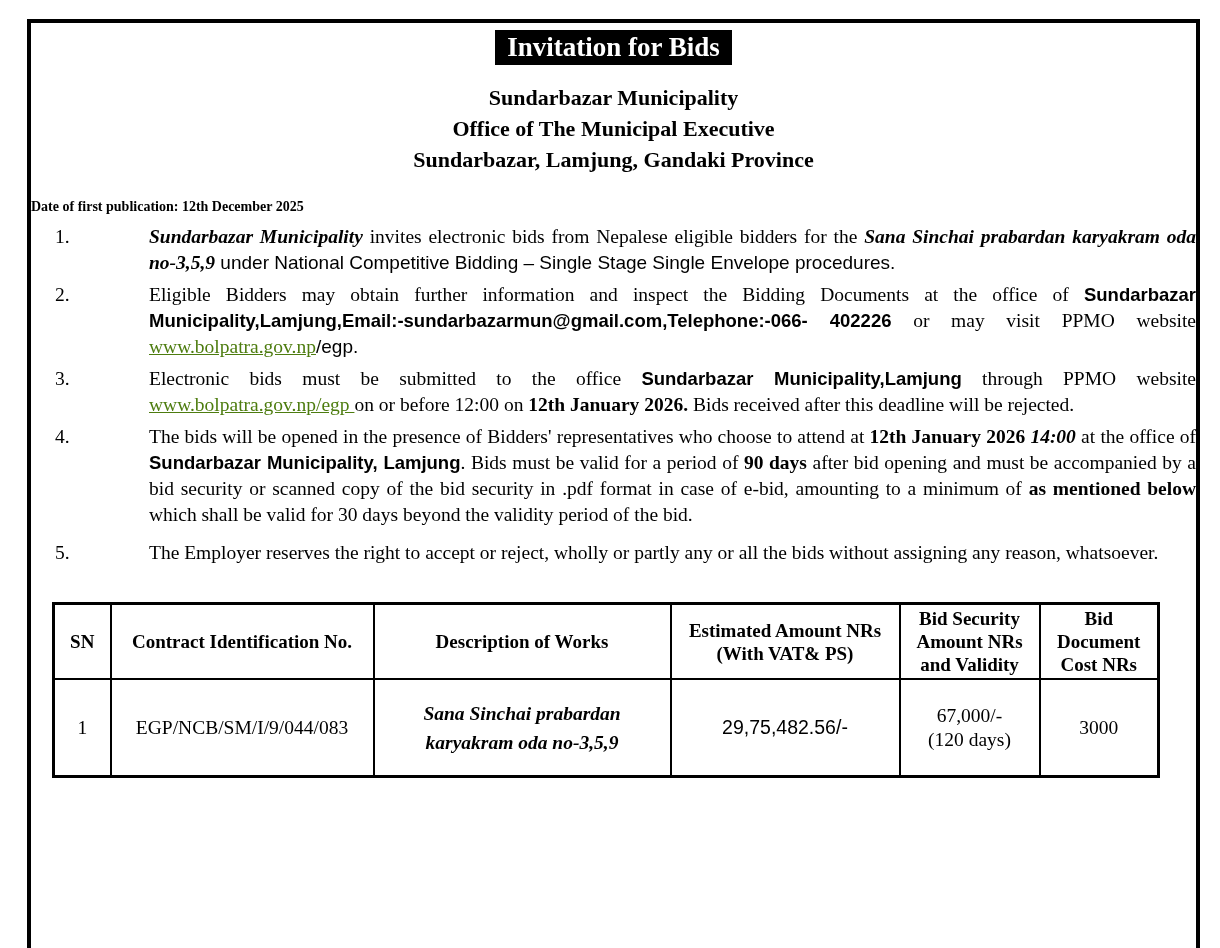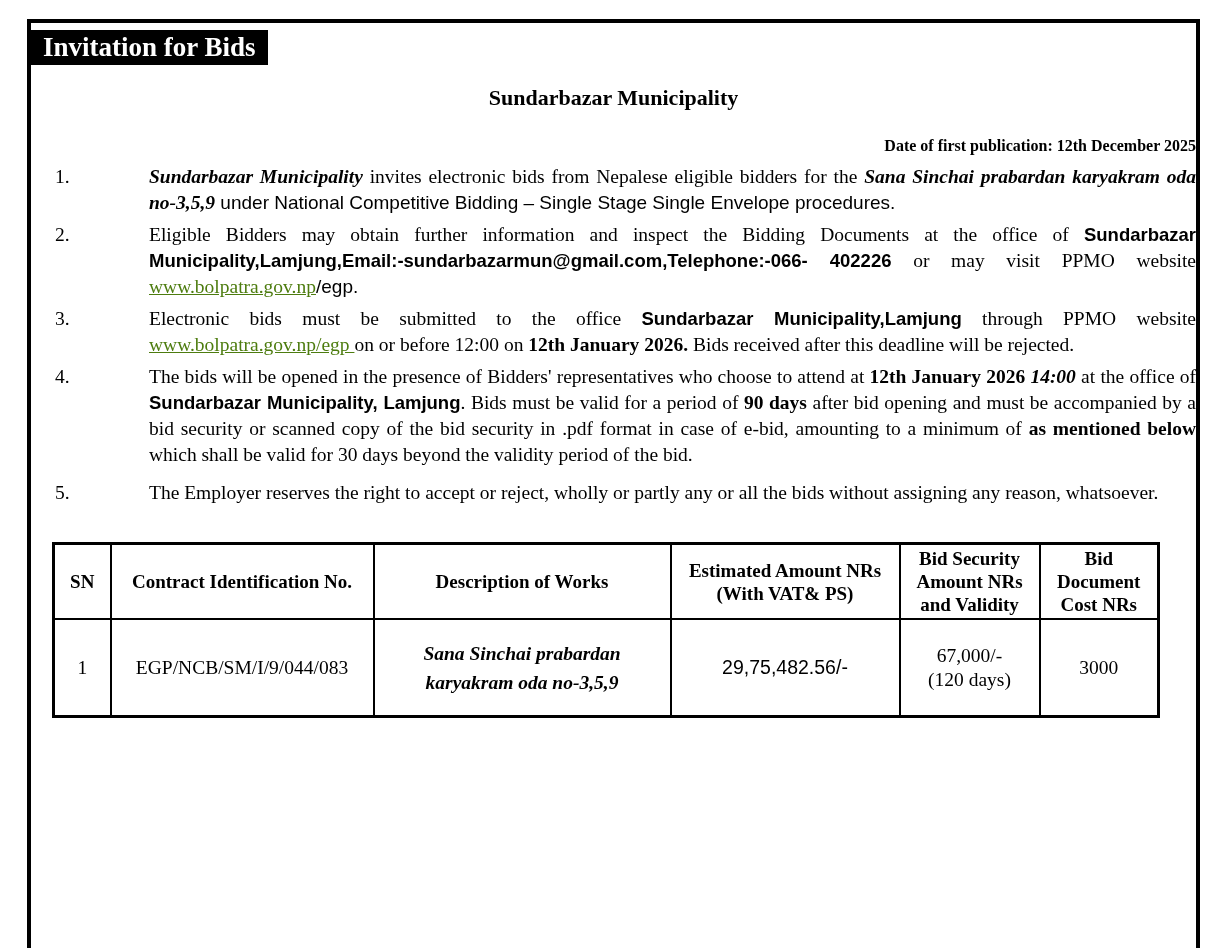--- a/index.html
+++ b/index.html
@@ -6,31 +6,31 @@
   html,body { width:1220px; height:948px; background:#ffffff; overflow:hidden; }
   body { font-family:"Liberation Serif", serif; color:#000; position:relative; }
 
   .frame {
     position:absolute; left:27px; top:19px;
     width:1165px; height:980px;
     border:4px solid #000; border-bottom:4px solid #000;
     background:#fff;
   }
 
-  .title-row { margin-top:7px; }
+  .title-row { text-align:center; margin-top:7px; }
   .title-badge {
     display:inline-block; background:#000; color:#fff;
     font-weight:bold; font-size:27px; line-height:30px;
     padding:2px 12px 3px 12px;
   }
 
   .org-block { text-align:center; margin-top:17px; }
   .org-line { font-weight:bold; font-size:22px; line-height:31px; }
 
-  .date-line { text-align:right; font-weight:bold; font-size:16px; margin-top:24px; }
+  .date-line { text-align:left; font-weight:bold; font-size:14px; margin-top:24px; }
 
   .paras { margin-top:9px; }
   .para { display:flex; margin-bottom:6px; }
   .para-extra-gap { margin-top:12px; }
   .para-num {
     flex:none; width:94px; padding-left:24px;
     font-size:19.5px; line-height:26px;
   }
   .para-text {
     width:1053px; text-align:justify;
@@ -67,20 +67,22 @@
 <body>
 
 <div class="frame">
 
   <div class="title-row">
     <span class="title-badge">Invitation for Bids</span>
   </div>
 
   <div class="org-block">
     <div class="org-line">Sundarbazar Municipality</div>
+    <div class="org-line">Office of The Municipal Executive</div>
+    <div class="org-line">Sundarbazar, Lamjung, Gandaki Province</div>
   </div>
 
   <div class="date-line">Date of first publication: 12th December 2025</div>
 
   <div class="paras">
 
     <div class="para">
       <div class="para-num">1.</div>
       <div class="para-text"><span class="seg-bold-italic">Sundarbazar Municipality</span><span class="seg-normal"> invites  electronic bids from Nepalese eligible bidders for the </span><span class="seg-bold-italic">Sana Sinchai prabardan karyakram oda no-3,5,9</span><span class="seg-sans"> under National Competitive Bidding – Single Stage Single Envelope procedures.</span></div>
     </div>

